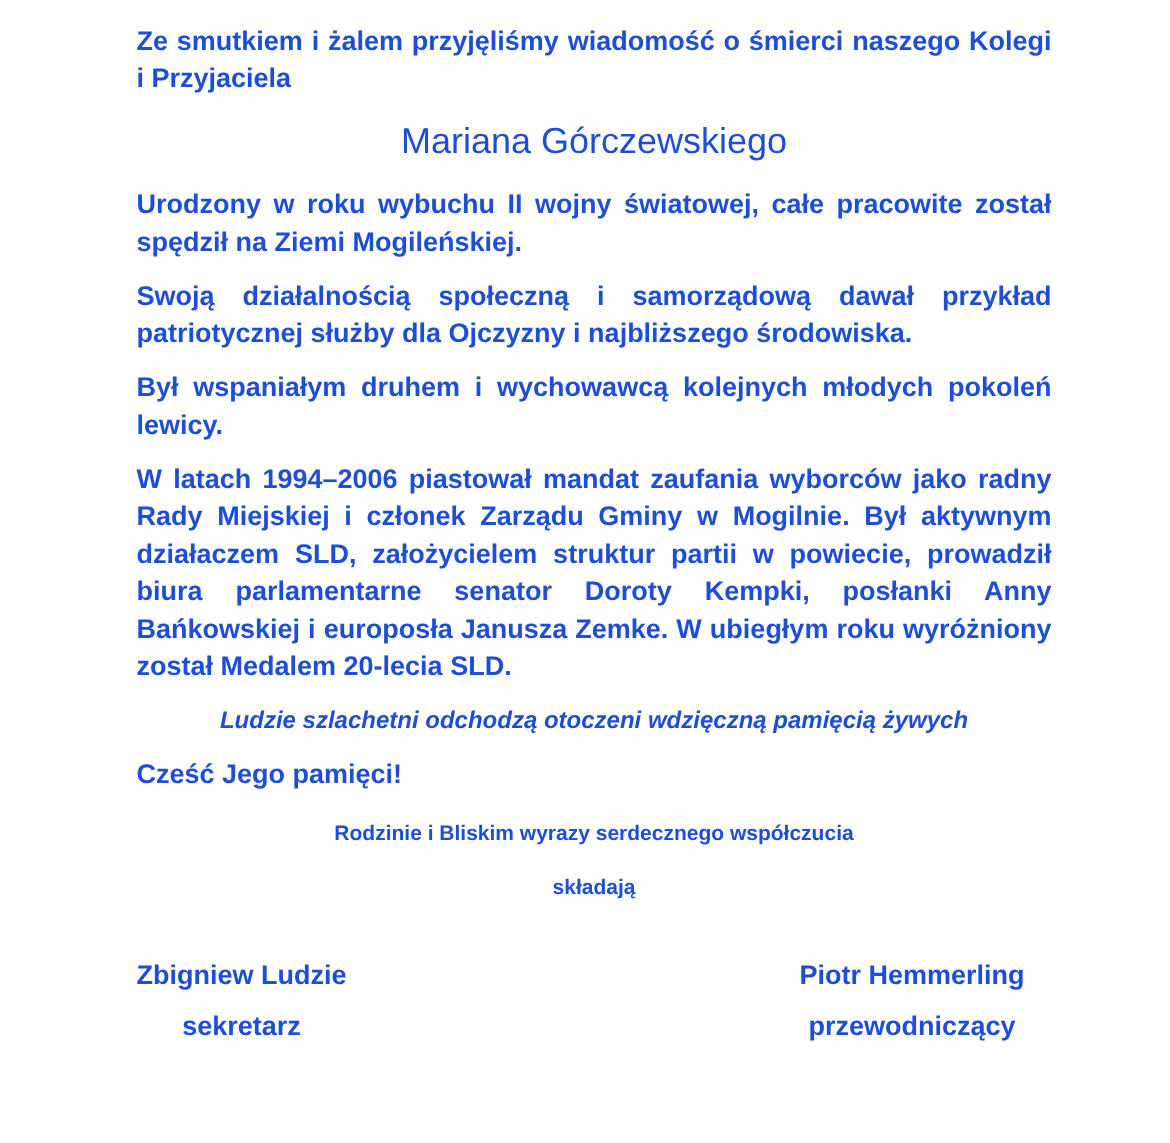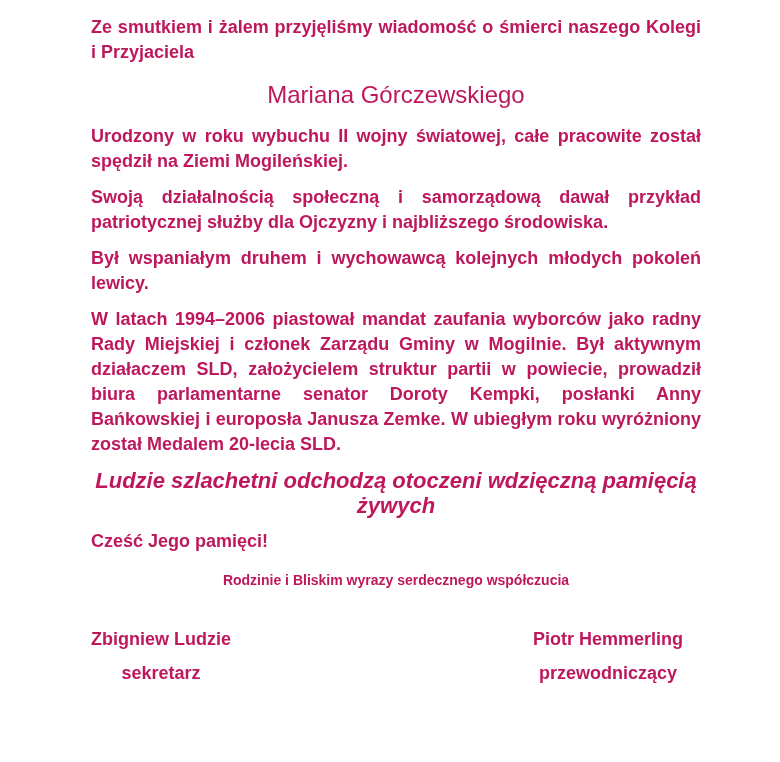--- a/index.html
+++ b/index.html
@@ -6,42 +6,42 @@
     margin: 0;
     padding: 0;
     background: #ffffff;
   }
   .page {
     position: relative;
     width: 780px;
     height: 762px;
     box-sizing: border-box;
     background: #ffffff;
-    color: #be185d;
+    color: #1d4ed8;
     font-family: "Liberation Sans", sans-serif;
     font-weight: bold;
     padding: 15px 79px 0 91px;
     overflow: hidden;
   }
   .body-par {
     margin: 0 0 11px 0;
     font-size: 18px;
     line-height: 25px;
     text-align: justify;
   }
   .deceased-name {
     margin: 15px 0 14px 0;
     font-size: 24px;
     line-height: 30px;
     text-align: center;
     font-weight: normal;
   }
   .quote {
     margin: 0 0 11px 0;
-    font-size: 22px;
+    font-size: 16px;
     line-height: 25px;
     text-align: center;
     font-style: italic;
   }
   .tribute {
     margin: 0 0 14px 0;
     font-size: 18px;
     line-height: 25px;
     text-align: left;
   }
@@ -85,20 +85,21 @@
 
   <p class="body-par">W latach 1994–2006 piastował mandat zaufania wyborców jako radny Rady Miejskiej i członek Zarządu Gminy w Mogilnie. Był aktywnym działaczem SLD, założycielem struktur partii w powiecie, prowadził biura parlamentarne senator Doroty Kempki, posłanki Anny Bańkowskiej i europosła Janusza Zemke. W ubiegłym roku wyróżniony został Medalem 20-lecia SLD.</p>
 
   <p class="quote">Ludzie szlachetni odchodzą otoczeni wdzięczną pamięcią żywych</p>
 
   <p class="tribute">Cześć Jego pamięci!</p>
 
   <p class="center-line">Rodzinie i Bliskim wyrazy serdecznego współczucia</p>
 
 
+  <p class="center-line">składają</p>
 
   <div class="signatures">
     <div class="sig-block">
       <div class="sig-name">Zbigniew Ludzie</div>
       <div class="sig-role">sekretarz</div>
     </div>
     <div class="sig-block right">
       <div class="sig-name">Piotr Hemmerling</div>
       <div class="sig-role">przewodniczący</div>
     </div>

